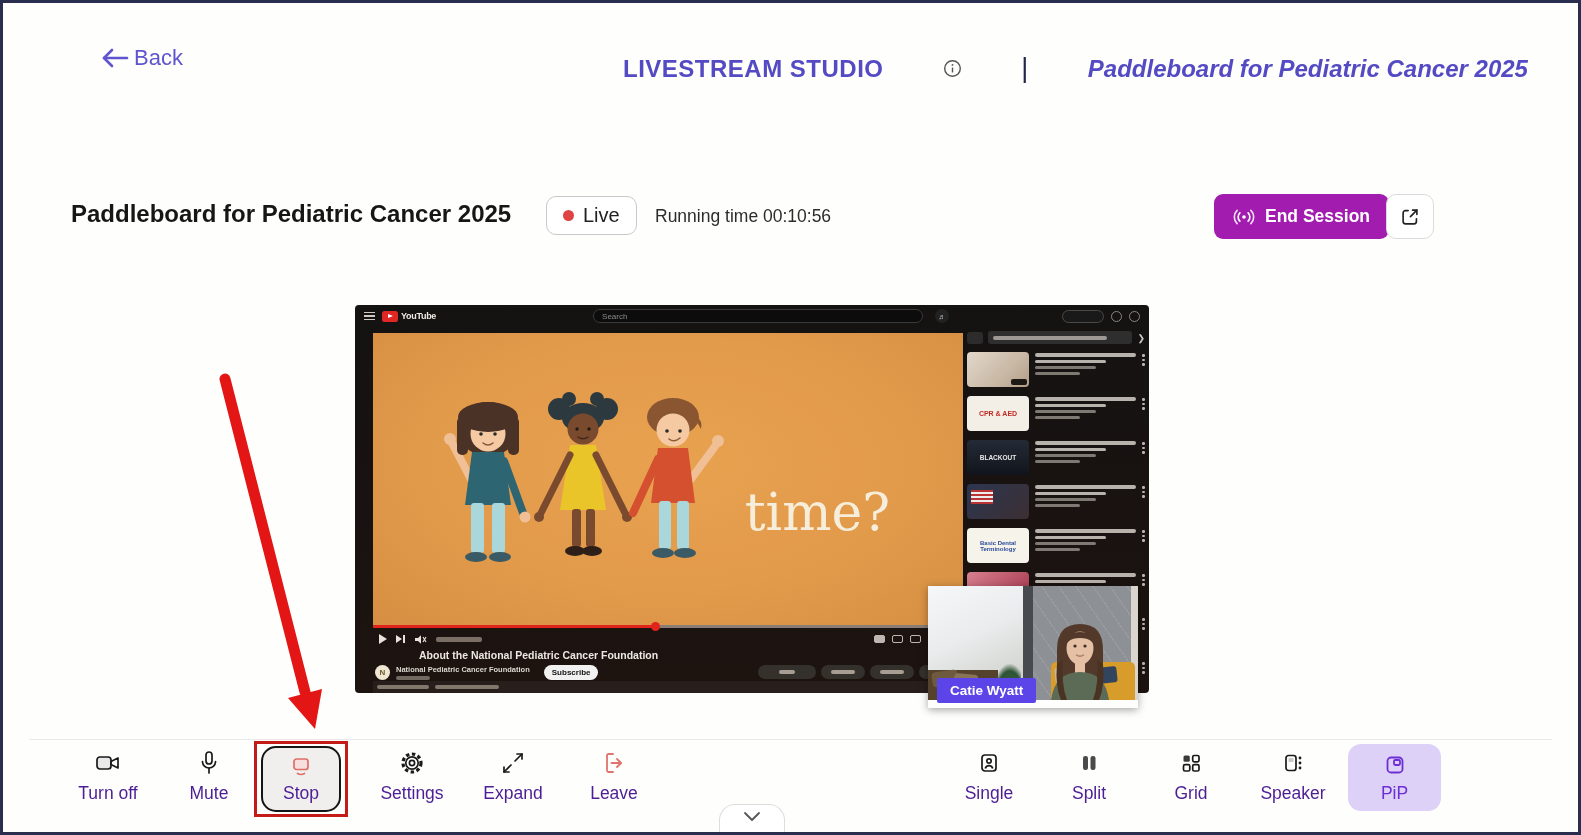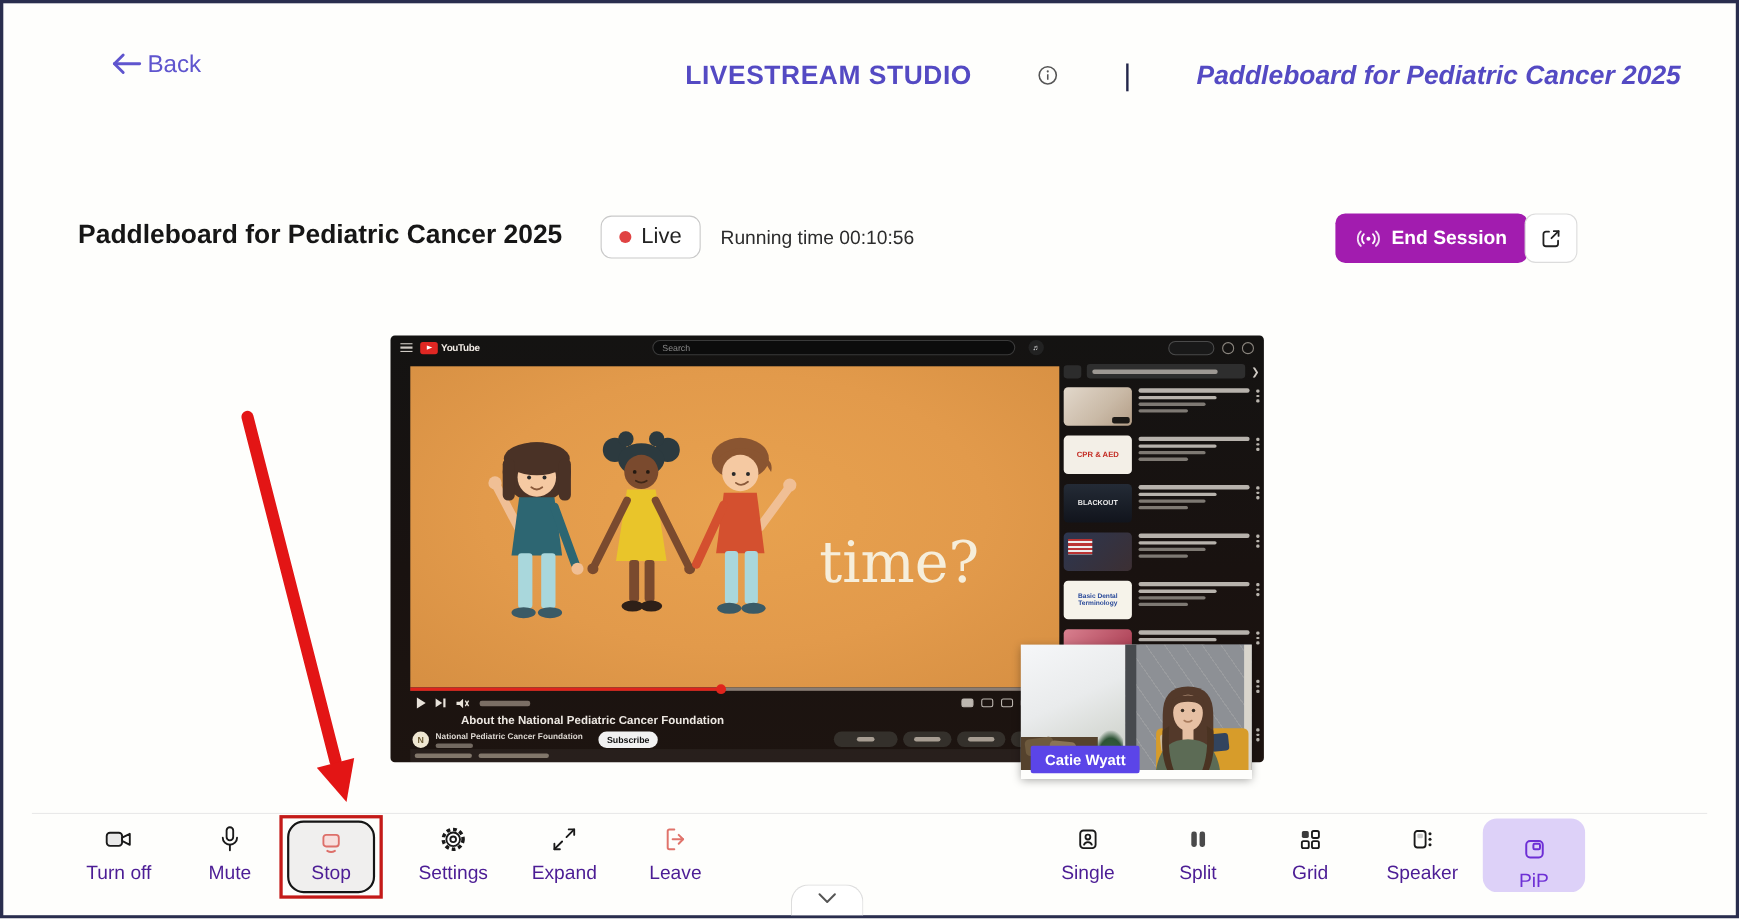--- a/index.html
+++ b/index.html
@@ -163,21 +163,21 @@
   .toolbar-line{position:absolute;left:26px;right:26px;top:736px;height:1px;background:#e9e9e9;}
   .tb-item{position:absolute;top:747px;width:92px;display:flex;flex-direction:column;
            align-items:center;gap:7px;cursor:pointer;}
   .tb-icon{height:26px;display:flex;align-items:center;justify-content:center;}
   .tb-label{font-size:17.5px;color:#4c1d95;}
   .stop-btn{position:absolute;left:258px;top:743px;width:80px;height:66px;background:#f0efee;
             border:2px solid #151515;border-radius:15px;display:flex;flex-direction:column;
             align-items:center;justify-content:center;gap:3px;cursor:pointer;z-index:11;}
   .pip-active{position:absolute;left:1345px;top:741px;width:93px;height:67px;background:#ddd1f8;
               border-radius:13px;display:flex;flex-direction:column;align-items:center;
-              justify-content:flex-end;gap:5px;cursor:pointer;}
+              justify-content:center;gap:5px;cursor:pointer;}
   .pip-active .tb-label{color:#6d2fd5;font-weight:500;}
   .bottom-tab{position:absolute;left:716px;top:801px;width:66px;height:34px;background:#fff;
               border:1px solid #ddd;border-bottom:none;border-radius:16px 16px 0 0;
               display:flex;align-items:flex-start;justify-content:center;padding-top:6px;cursor:pointer;}
 </style>
 </head>
 <body>
 
 <div class="page">
 

